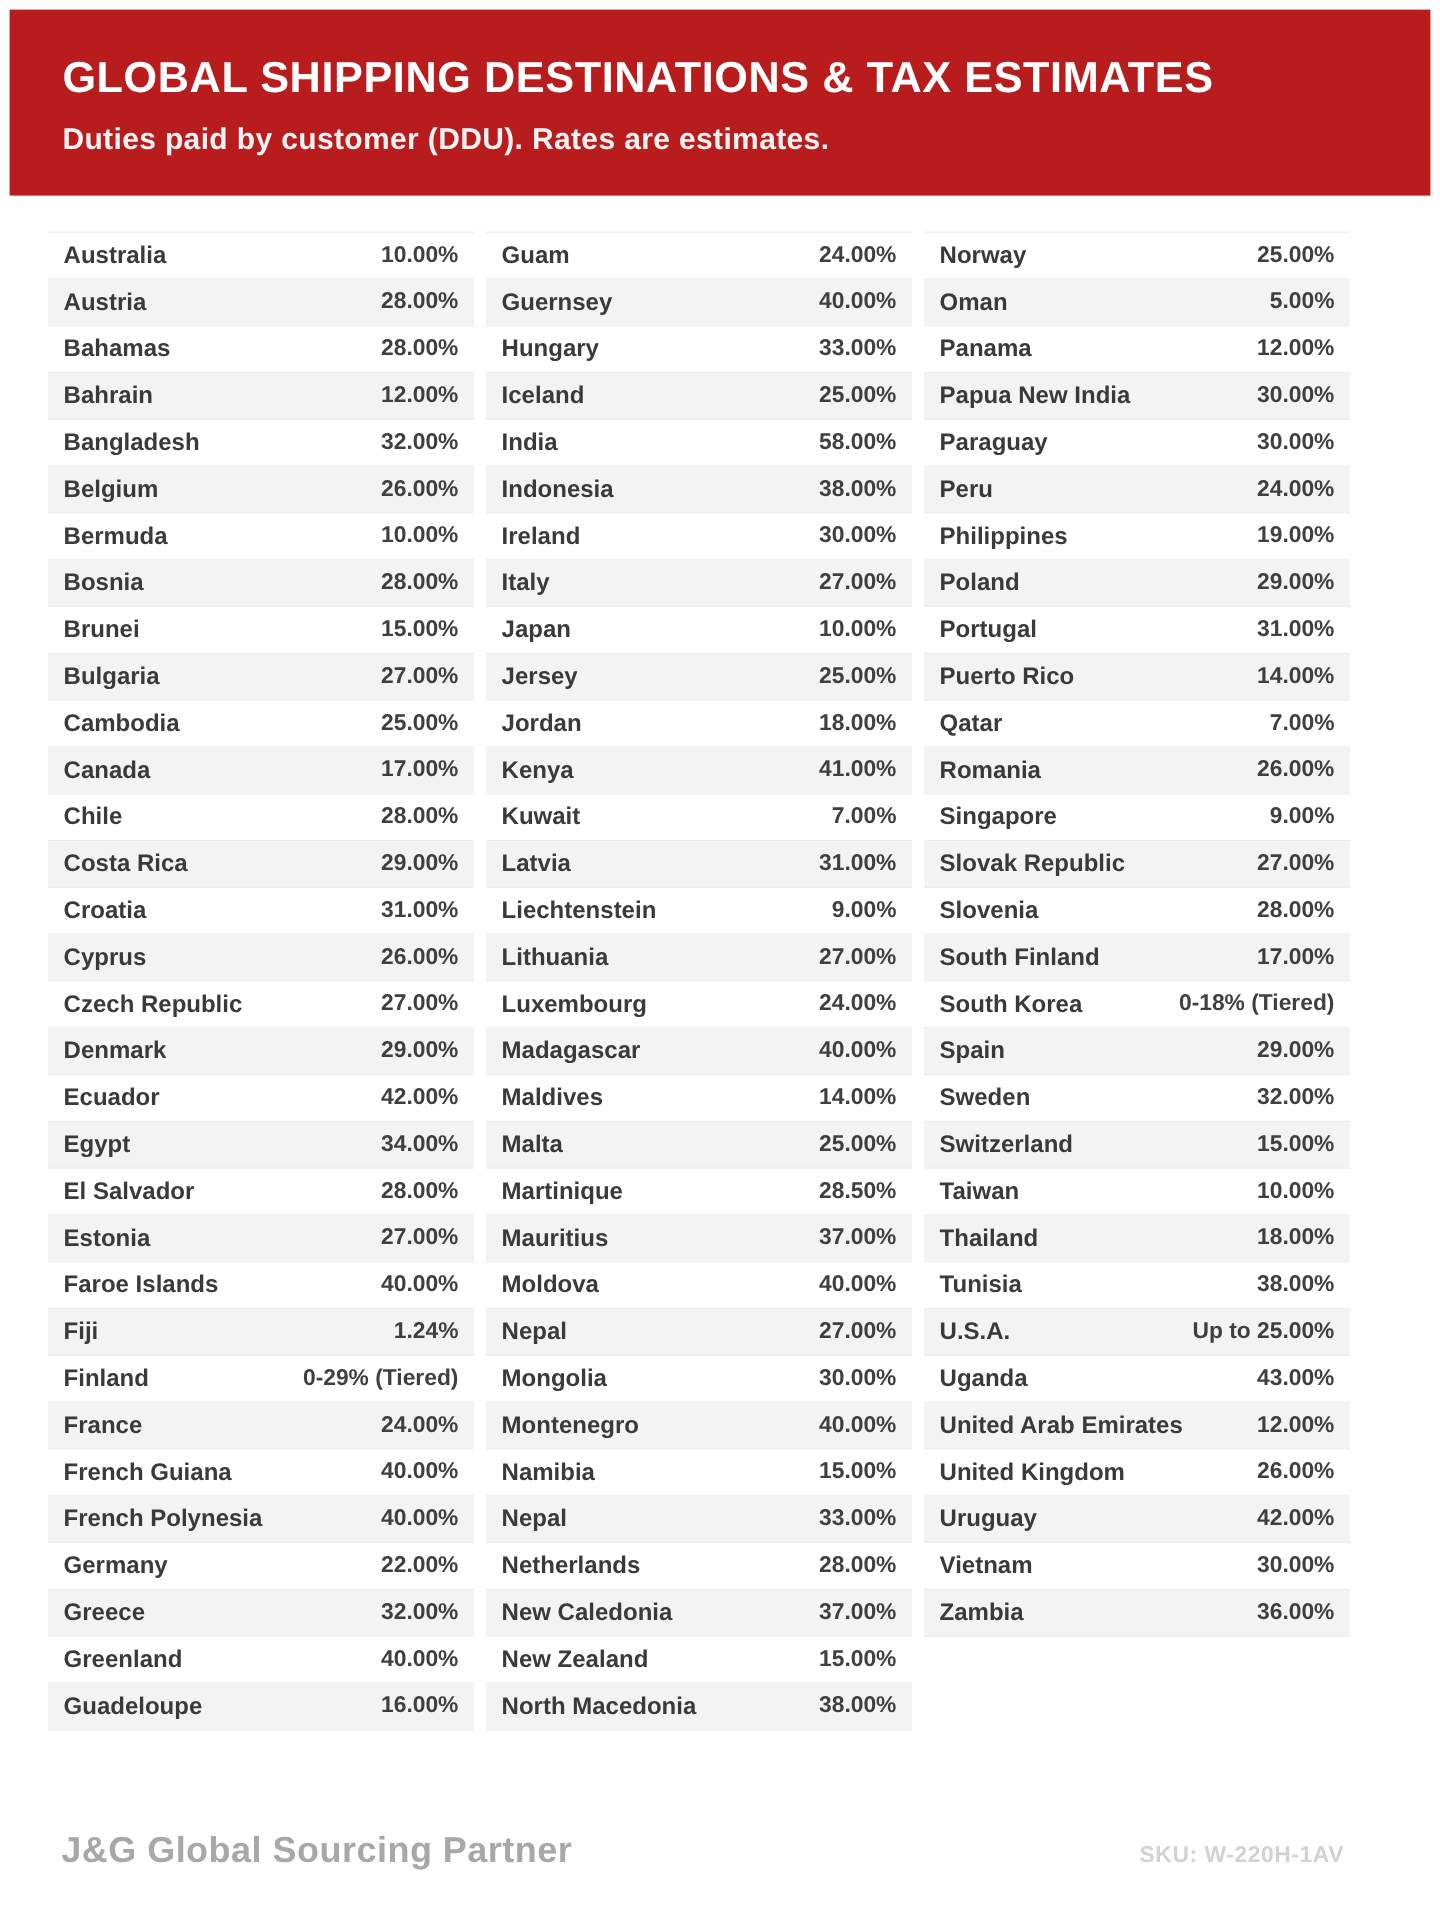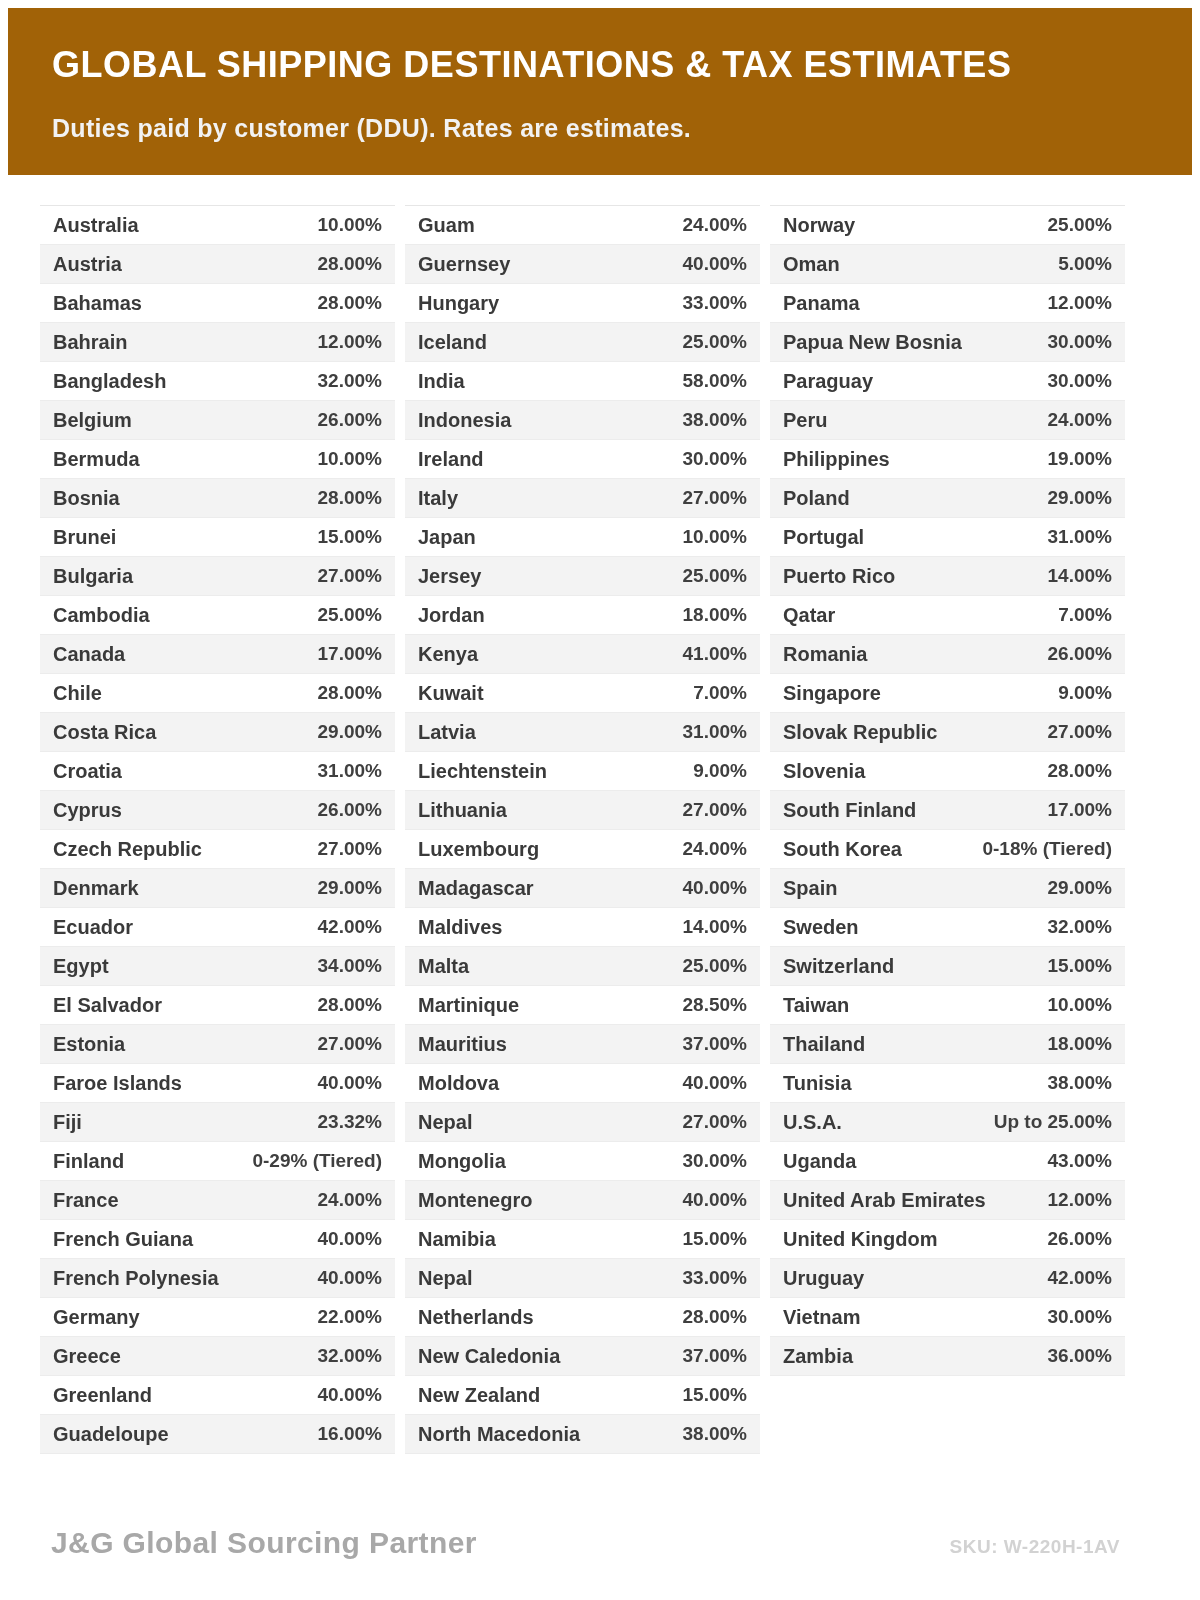--- a/index.html
+++ b/index.html
@@ -11,36 +11,36 @@
     position: relative;
     overflow: hidden;
   }
   .page {
     position: relative;
     width: 1200px;
     height: 1600px;
     background: #ffffff;
   }
   .header {
-    background: #a16207;
+    background: #b91c1c;
     margin: 8px 8px 0 8px;
     padding: 36px 44px 32px 44px;
   }
   .header .title {
     color: #ffffff;
     font-size: 36px;
     font-weight: 700;
     letter-spacing: 0.5px;
     white-space: nowrap;
   }
   .header .subtitle {
     color: #f2f2f2;
     font-size: 25px;
     font-weight: 700;
-    margin-top: 28px;
+    margin-top: 16px;
     letter-spacing: 0.3px;
   }
   .table-wrap {
     display: flex;
     gap: 10px;
     padding: 30px 0 0 40px;
   }
   .col {
     width: 355px;
     border-top: 1px solid #e6e6e6;
@@ -189,21 +189,21 @@
         <div class="row">
           <span class="country">Estonia</span>
           <span class="rate">27.00%</span>
         </div>
         <div class="row">
           <span class="country">Faroe Islands</span>
           <span class="rate">40.00%</span>
         </div>
         <div class="row">
           <span class="country">Fiji</span>
-          <span class="rate">23.32%</span>
+          <span class="rate">1.24%</span>
         </div>
         <div class="row">
           <span class="country">Finland</span>
           <span class="rate">0-29% (Tiered)</span>
         </div>
         <div class="row">
           <span class="country">France</span>
           <span class="rate">24.00%</span>
         </div>
         <div class="row">
@@ -368,21 +368,21 @@
         </div>
         <div class="row">
           <span class="country">Oman</span>
           <span class="rate">5.00%</span>
         </div>
         <div class="row">
           <span class="country">Panama</span>
           <span class="rate">12.00%</span>
         </div>
         <div class="row">
-          <span class="country">Papua New Bosnia</span>
+          <span class="country">Papua New India</span>
           <span class="rate">30.00%</span>
         </div>
         <div class="row">
           <span class="country">Paraguay</span>
           <span class="rate">30.00%</span>
         </div>
         <div class="row">
           <span class="country">Peru</span>
           <span class="rate">24.00%</span>
         </div>

